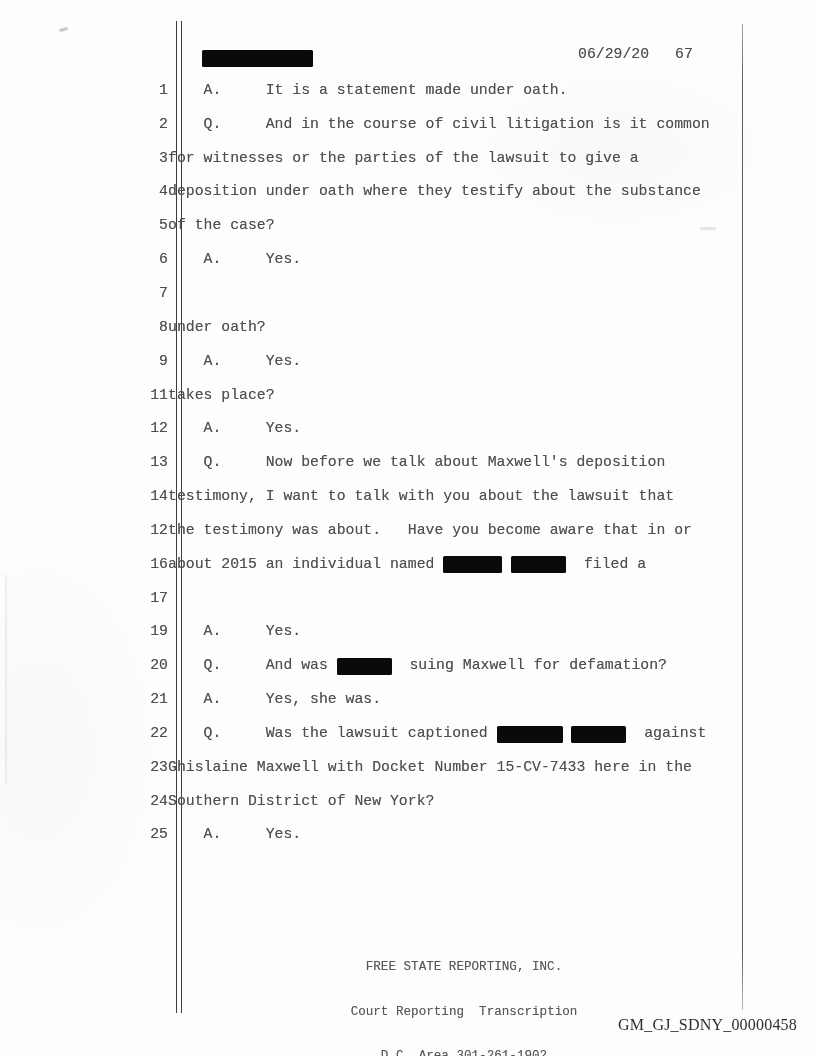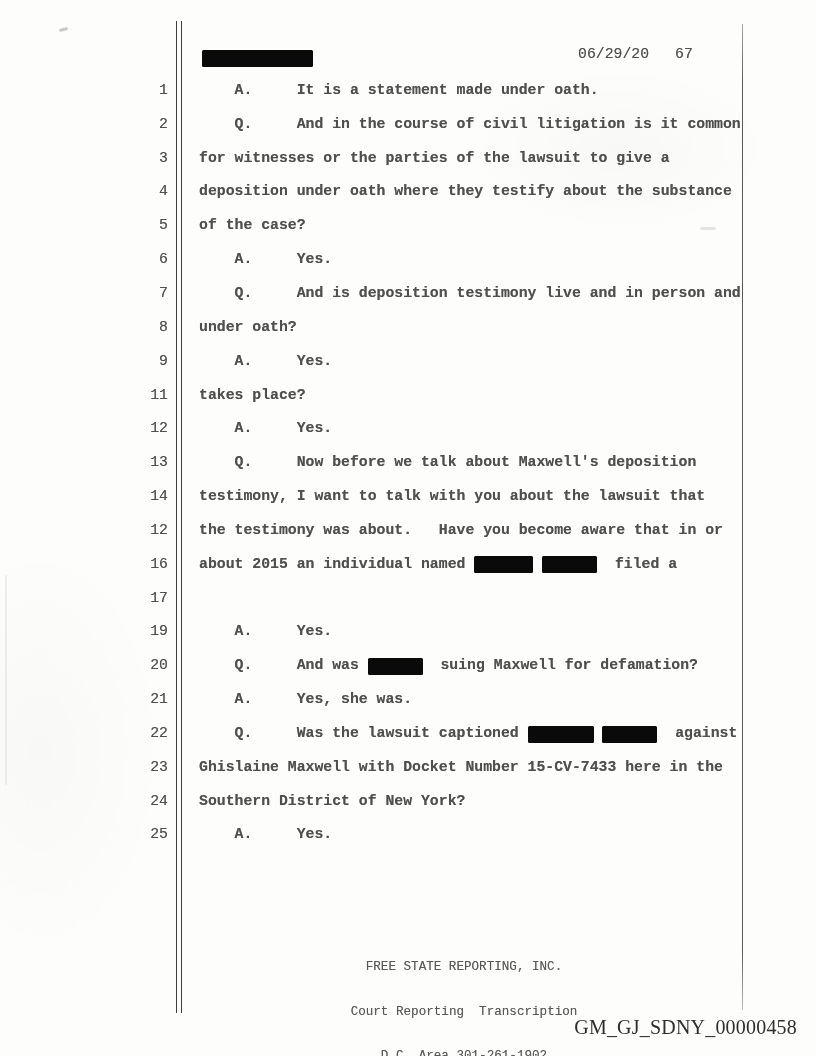--- a/index.html
+++ b/index.html
@@ -43,39 +43,38 @@
     text-shadow: 0 0 0.5px rgba(80,80,80,0.55);
   }
   
   .lines { position: absolute; top: 73px; left: 0; right: 0; }
   .line-row { height: 33.85px; display: flex; align-items: center; }
   .line-num {
     width: 168px; text-align: right; font-size: 14.8px;
     text-shadow: 0 0 0.5px rgba(80,80,80,0.55);
   }
   .line-text {
-    margin-left: 31px; white-space: pre; font-size: 14.8px;
+    white-space: pre; font-size: 14.8px;
     text-shadow: 0 0 0.5px rgba(80,80,80,0.55);
-    font-weight: bold;
   }
   .redaction {
     display: inline-block; height: 17px; background: var(--redaction);
     vertical-align: middle; margin-bottom: -2px; border-radius: 1.5px;
   }
   
   .footer {
     position: absolute; top: 930px; left: 464px; transform: translateX(-50%);
     text-align: center; font-size: 12.6px; line-height: 14.9px; white-space: pre;
     color: #585858; text-shadow: 0 0 0.4px rgba(90,90,90,0.5);
   }
   
   .bates {
     position: absolute; top: 1016px; right: 19px;
     font-family: "Liberation Serif", "DejaVu Serif", serif;
-    font-size: 20px; color: #2e2e2e; letter-spacing: 0.2px;
+    font-size: 16px; color: #2e2e2e; letter-spacing: 0.2px;
   }
   
   .speck-a { position: absolute; left: 59px; top: 28px; width: 9px; height: 3px;
     background: rgba(70,70,70,0.28); transform: rotate(-14deg); border-radius: 2px; }
   .speck-b { position: absolute; left: 700px; top: 227px; width: 16px; height: 2.5px;
     background: rgba(80,80,80,0.14); border-radius: 2px; }
   .speck-c { position: absolute; left: 5px; top: 575px; width: 2px; height: 210px;
     background: rgba(0,0,0,0.06); }
 </style>
 </head>
@@ -117,21 +116,20 @@
       <div class="line-row">
         <span class="line-num">5</span>
         <span class="line-text">of the case?</span>
       </div>
       <div class="line-row">
         <span class="line-num">6</span>
         <span class="line-text">    A.     Yes.</span>
       </div>
       <div class="line-row">
         <span class="line-num">7</span>
-        <span class="line-text">    Q.     And is deposition testimony live and in person and</span>
       </div>
       <div class="line-row">
         <span class="line-num">8</span>
         <span class="line-text">under oath?</span>
       </div>
       <div class="line-row">
         <span class="line-num">9</span>
         <span class="line-text">    A.     Yes.</span>
       </div>
       <div class="line-row">

